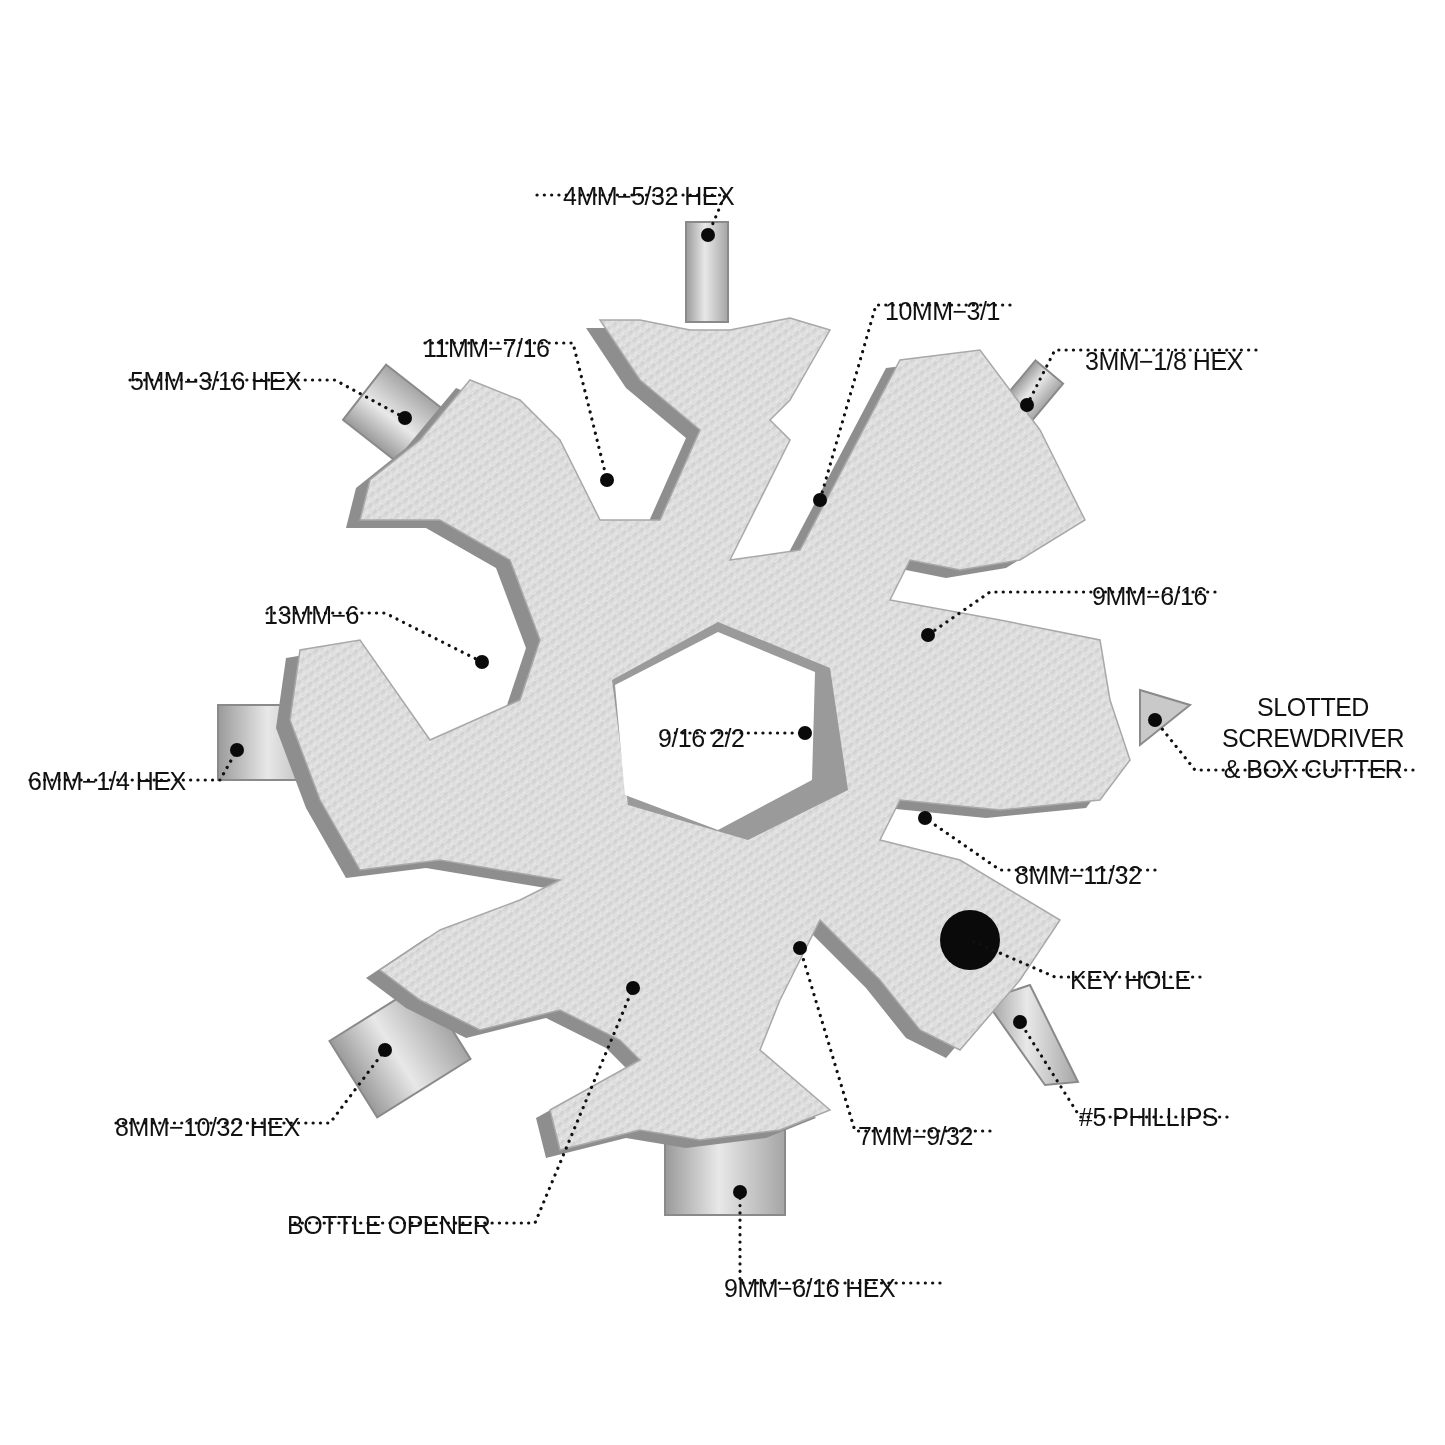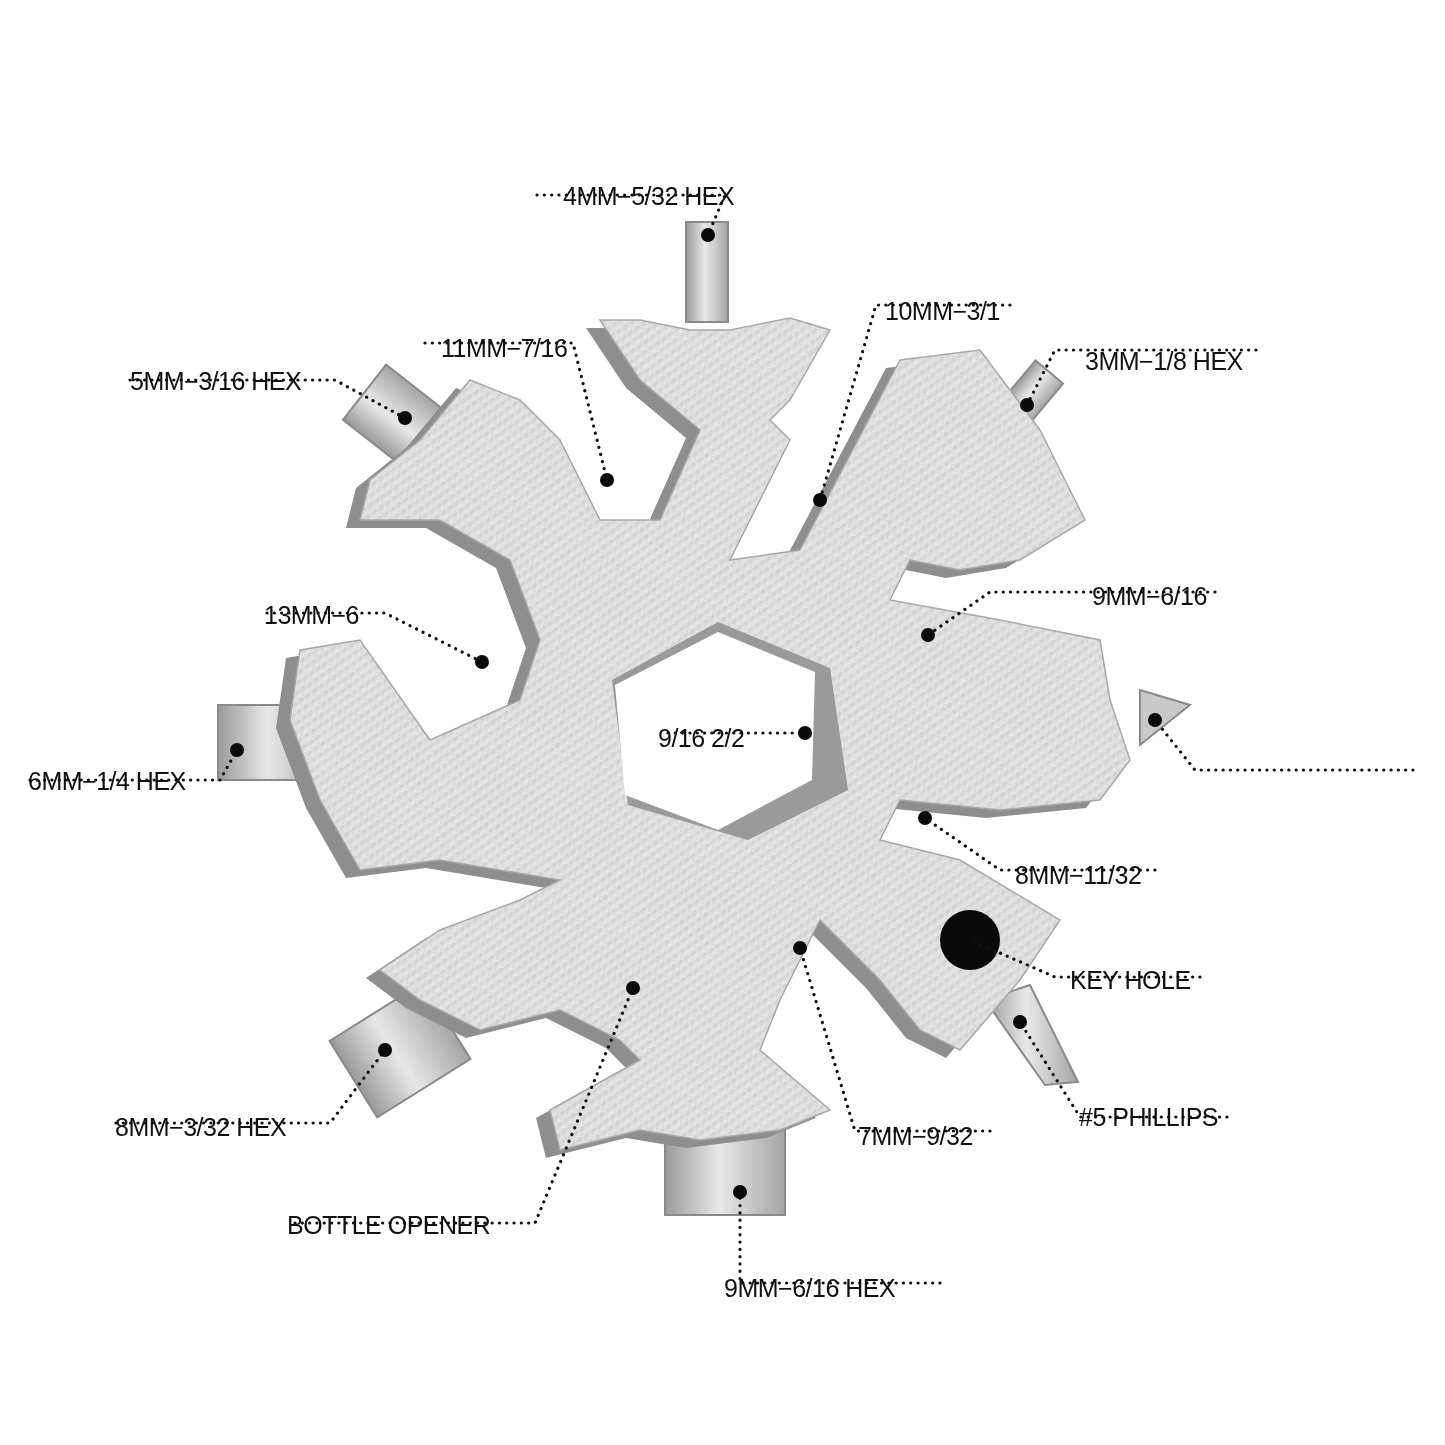--- a/index.html
+++ b/index.html
@@ -111,27 +111,32 @@
       <circle cx="1020" cy="1022" r="7"></circle>
       <circle cx="385" cy="1050" r="7"></circle>
       <circle cx="800" cy="948" r="7"></circle>
       <circle cx="633" cy="988" r="7"></circle>
       <circle cx="740" cy="1192" r="7"></circle>
     </g>
   </svg>
 
   <div class="label" style="left:563px;top:158px">4MM−5/32 HEX</div>
   <div class="label" style="left:885px;top:273px">10MM−3/1</div>
-  <div class="label" style="left:441px;top:310px">11MM−7/16</div>
+  <div class="label" style="left:423px;top:310px">11MM−7/16</div>
   <div class="label" style="left:1085px;top:323px">3MM−1/8 HEX</div>
   <div class="label" style="left:130px;top:343px">5MM−3/16 HEX</div>
   <div class="label" style="left:1092px;top:558px">9MM−6/16</div>
   <div class="label" style="left:264px;top:577px">13MM−6</div>
+  <div class="label multi" style="left:1208px;top:668px;width:210px">
+    <div>SLOTTED</div>
+    <div>SCREWDRIVER</div>
+    <div>&amp; BOX CUTTER</div>
+  </div>
   <div class="label" style="left:658px;top:700px">9/16 2/2</div>
   <div class="label" style="left:28px;top:743px">6MM−1/4 HEX</div>
   <div class="label" style="left:1015px;top:837px">8MM−11/32</div>
   <div class="label" style="left:1070px;top:942px">KEY HOLE</div>
   <div class="label" style="left:1079px;top:1079px">#5 PHILLIPS</div>
-  <div class="label" style="left:115px;top:1089px">8MM−3/32 HEX</div>
+  <div class="label" style="left:115px;top:1089px">8MM−10/32 HEX</div>
   <div class="label" style="left:858px;top:1098px">7MM−9/32</div>
   <div class="label" style="left:287px;top:1187px">BOTTLE OPENER</div>
   <div class="label" style="left:724px;top:1250px">9MM−6/16 HEX</div>
 </div>
 
 </body></html>

